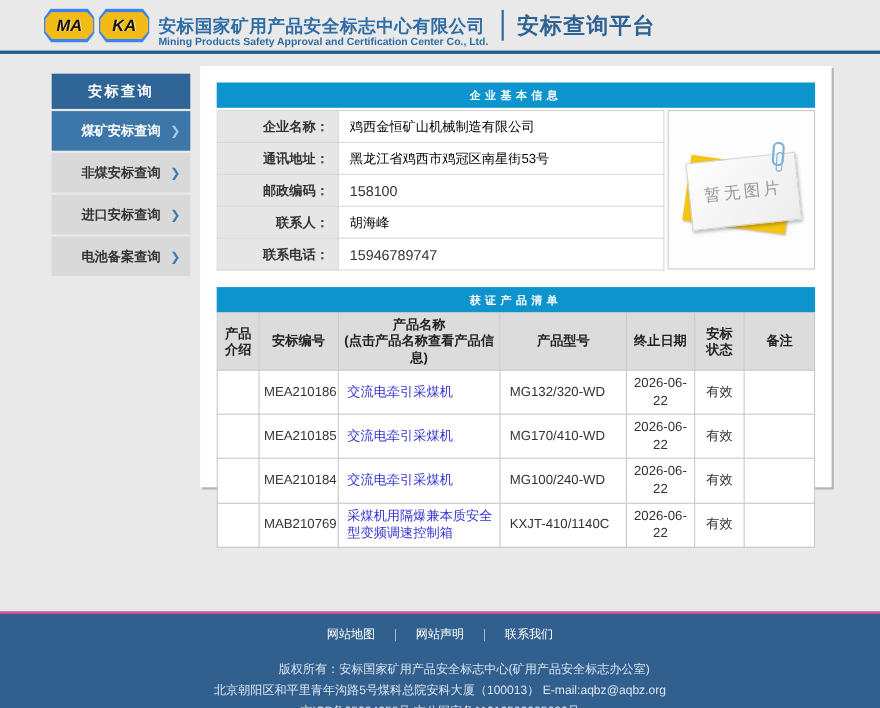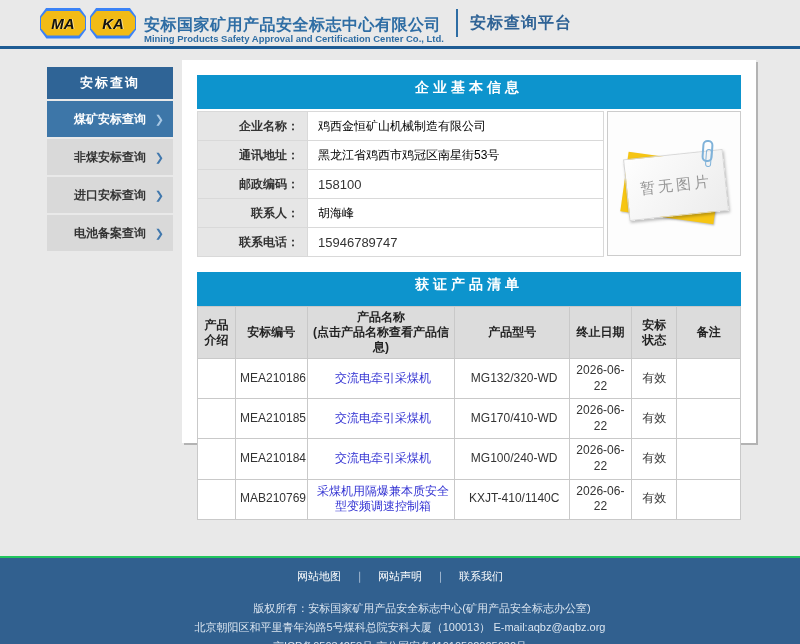--- a/index.html
+++ b/index.html
@@ -8,59 +8,59 @@
 
   
   .site-header { position:absolute; left:0; top:0; width:800px; height:46px; background:#e9e9e9; display:flex; align-items:center; padding-left:40px; }
   .logo { display:flex; gap:4px; margin-right:8px; }
   .badge { width:46px; height:31px; background:#3b82f6; clip-path:polygon(14% 0,86% 0,100% 28%,100% 72%,86% 100%,14% 100%,0 72%,0 28%); display:flex; align-items:center; justify-content:center; }
   .badge-inner { width:44px; height:25px; background:#f2bb16; clip-path:polygon(14% 0,86% 0,100% 28%,100% 72%,86% 100%,14% 100%,0 72%,0 28%); display:flex; align-items:center; justify-content:center; font-weight:900; font-style:italic; font-size:15px; color:#111; letter-spacing:0px; text-shadow:1px 0 0 #fff8; }
   .org-names { line-height:1.15; margin-right:10px;margin-top:15px; }
   .org-zh { font-size:16px; font-weight:bold; color:#2e6da4; letter-spacing:0.5px; }
   .org-en { font-size:9.5px; font-weight:bold; color:#2e6da4; }
   .hdr-divider { width:2px; height:28px; background:#2e6da4; margin:0 12px 0 2px; }
-  .platform-title { font-size:16px; font-weight:bold; color:#2e6295; letter-spacing:1px; }
+  .platform-title { font-size:20px; font-weight:bold; color:#2e6295; letter-spacing:1px; }
   .header-line { position:absolute; left:0; top:46px; width:800px; height:3px; background:#1e5c94; }
 
   
   .sidebar { position:absolute; left:47px; top:67px; width:126px; }
   .sidebar-header { height:32px; background:#2f6496; color:#fff; font-size:13px; font-weight:bold; display:flex; align-items:center; justify-content:center; letter-spacing:2px; }
   .sidebar-item { height:36px; margin-top:2px; background:#d9d9d9; color:#333; font-size:12px; font-weight:bold; display:flex; align-items:center; justify-content:center; position:relative; cursor:pointer; }
   .sidebar-item .chev { position:absolute; right:9px; font-size:11px; color:#4178ad; font-weight:bold; }
   .sidebar-item.active { background:#3d76a8; color:#fff; }
   .sidebar-item.active .chev { color:#a8c8e4; }
 
   
   .main-panel { position:absolute; left:182px; top:60px; width:574px; height:383px; background:#fff; box-shadow:2px 2px 0 #b3b3b3; padding:15px; }
-  .section-header { height:34px; background:#0d94cd; color:#fff; font-size:14px; font-weight:bold; text-align:center; line-height:25px; letter-spacing:4px; }
+  .section-header { height:23px; background:#0d94cd; color:#fff; font-size:10px; font-weight:bold; text-align:center; line-height:25px; letter-spacing:4px; }
 
   .info-wrap { display:flex; margin-top:2px; }
   .info-table { width:407px; border-collapse:collapse; table-layout:fixed; }
   .info-table td { border:1px solid #d9d9d9; height:29px; font-size:12px; color:#333; }
   .info-table td.lbl { width:110px; background:#e6e6e6; font-weight:bold; text-align:right; padding-right:8px; }
   .info-table td.val { background:#fff; padding-left:10px; color:#000000; }
   .info-table td.val.num { font-size:13px; color:#333; }
 
   .image-box { width:134px; height:145px; margin-left:3px; border:1px solid #ccc; background:#fdfdfd; position:relative; overflow:hidden; }
   .card-yellow { position:absolute; left:16px; top:46px; width:94px; height:60px; background:#f6c513; transform:rotate(8deg); box-shadow:1px 1px 2px rgba(0,0,0,.25); }
   .card-white { position:absolute; left:18px; top:42px; width:100px; height:62px; background:linear-gradient(135deg,#fefefe 0%,#ececec 100%); border:1px solid #d5d5d5; transform:rotate(-6deg); box-shadow:1px 2px 3px rgba(0,0,0,.25); display:flex; align-items:center; justify-content:center; }
   .no-img-text { font-family:"DejaVu Serif","Liberation Serif",serif; font-size:15px; color:#979797; letter-spacing:3px; }
   .paperclip { position:absolute; left:94px; top:28px; width:11px; height:22px; border:2.5px solid #7fb2d9; border-radius:5px; transform:rotate(4deg); background:transparent; }
   .paperclip:after { content:""; position:absolute; left:1.5px; top:7px; width:4px; height:16px; border:1.5px solid #7fb2d9; border-radius:3px; }
 
   .products-section { margin-top:15px; }
   .product-table { width:100%; border-collapse:collapse; table-layout:fixed; margin-top:0px; }
   .product-table th { background:#dcdcdc; border:1px solid #c9c9c9; font-size:12px; color:#222; font-weight:bold; padding:3px 2px; line-height:1.25; }
   .product-table td { border:1px solid #c9c9c9; font-size:12px; color:#333; padding:4px 4px; text-align:center; background:#fff; line-height:1.3; }
-  .product-table td.l { text-align:center; padding-left:8px; }
+  .product-table td.l { text-align:left; padding-left:8px; }
   .product-table a.plink { color:#3434d3; text-decoration:none; cursor:pointer; }
   .c-intro { width:7%; } .c-code { width:13.2%; } .c-name { width:27.2%; } .c-model { width:21.1%; } .c-end { width:11.4%; } .c-status { width:8.4%; } .c-remark { width:11.7%; }
 
   
-  .footer { position:absolute; left:0; top:556px; width:800px; height:88px; background:#31608f; border-top:2px solid #22c55e; color:#dbe5f0; font-size:11px; text-align:center; }
+  .footer { position:absolute; left:0; top:556px; width:800px; height:88px; background:#31608f; border-top:2px solid #ec4899; color:#dbe5f0; font-size:11px; text-align:center; }
   .footer-links { padding-top:11px; color:#fff; }
   .footer-links a { color:#fff; text-decoration:none; cursor:pointer; }
   .footer-links .sep { margin:0 10px; color:#c8d6e6; }
   .footer-copy { margin-top:17px;padding-left:44px; }
   .footer-addr { margin-top:4px; }
   .footer-icp { margin-top:4px; }
 </style>
 </head>
 <body>
 

